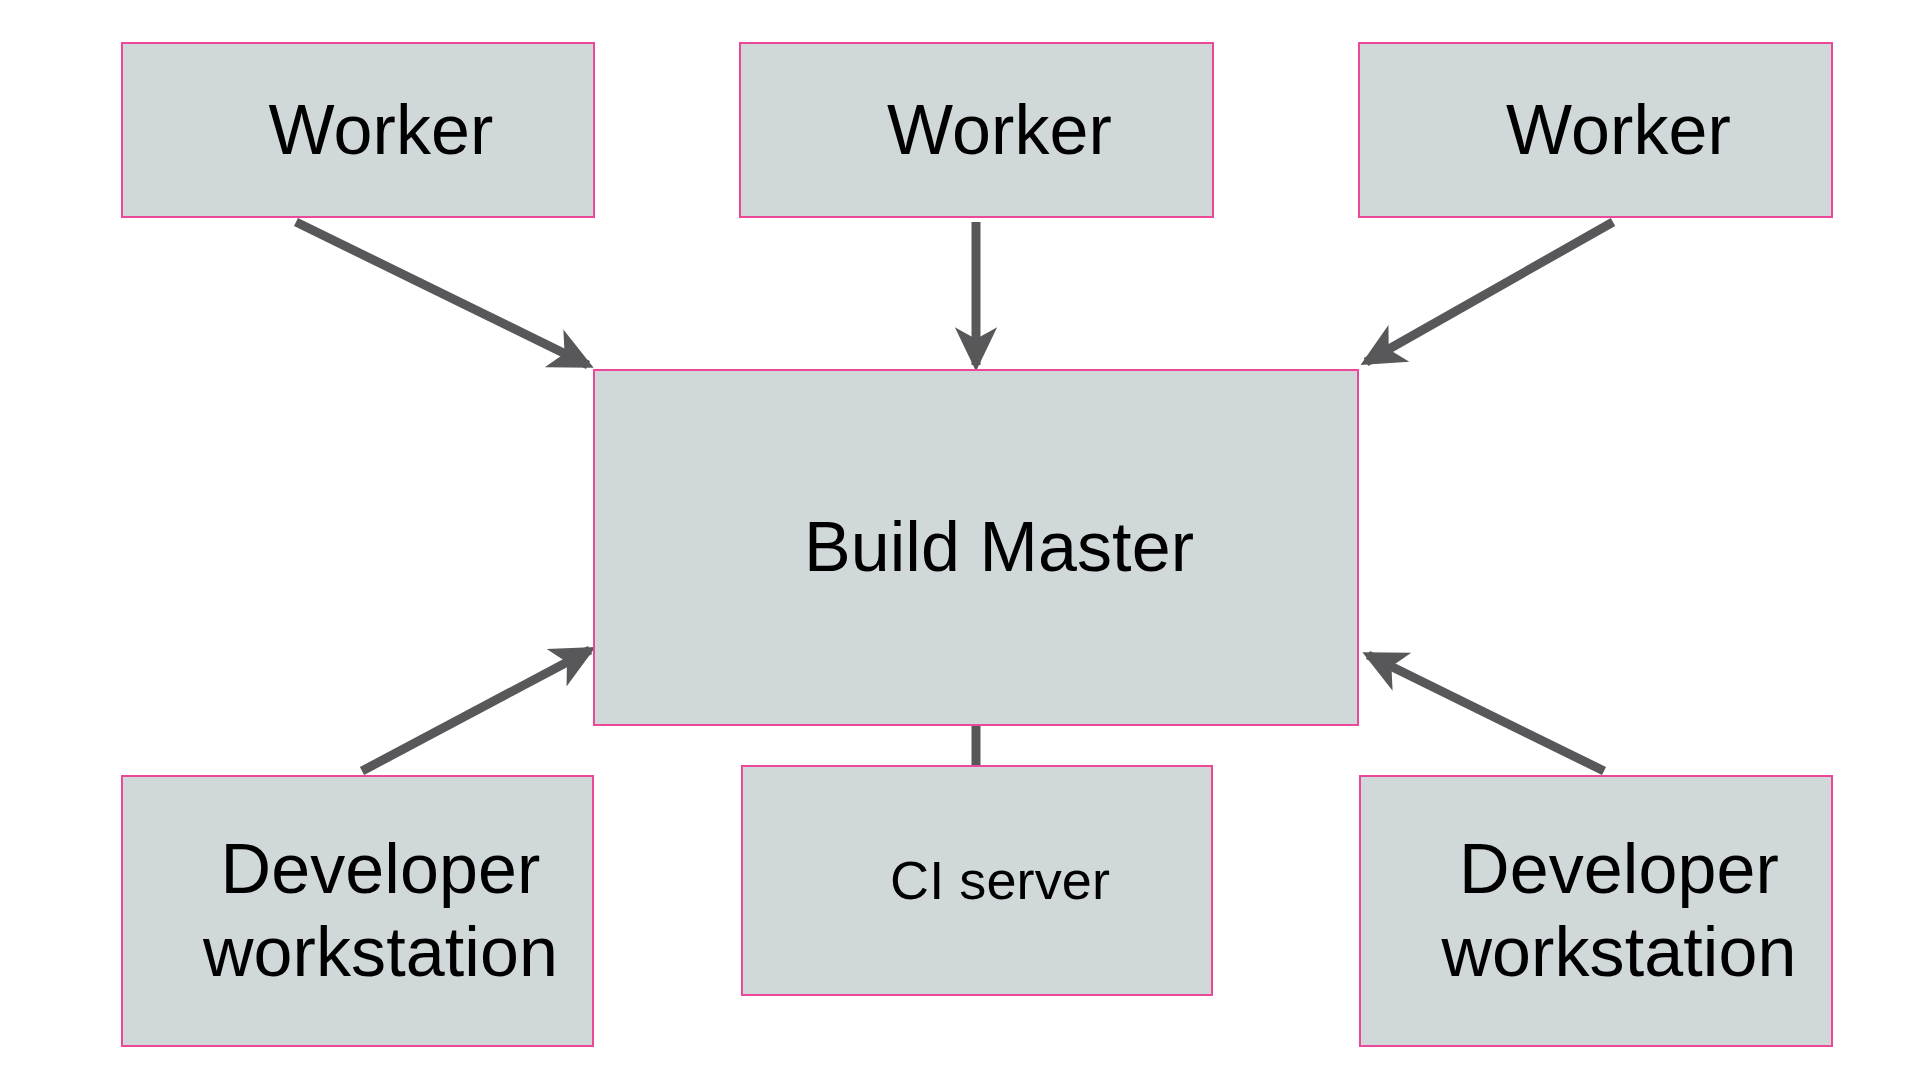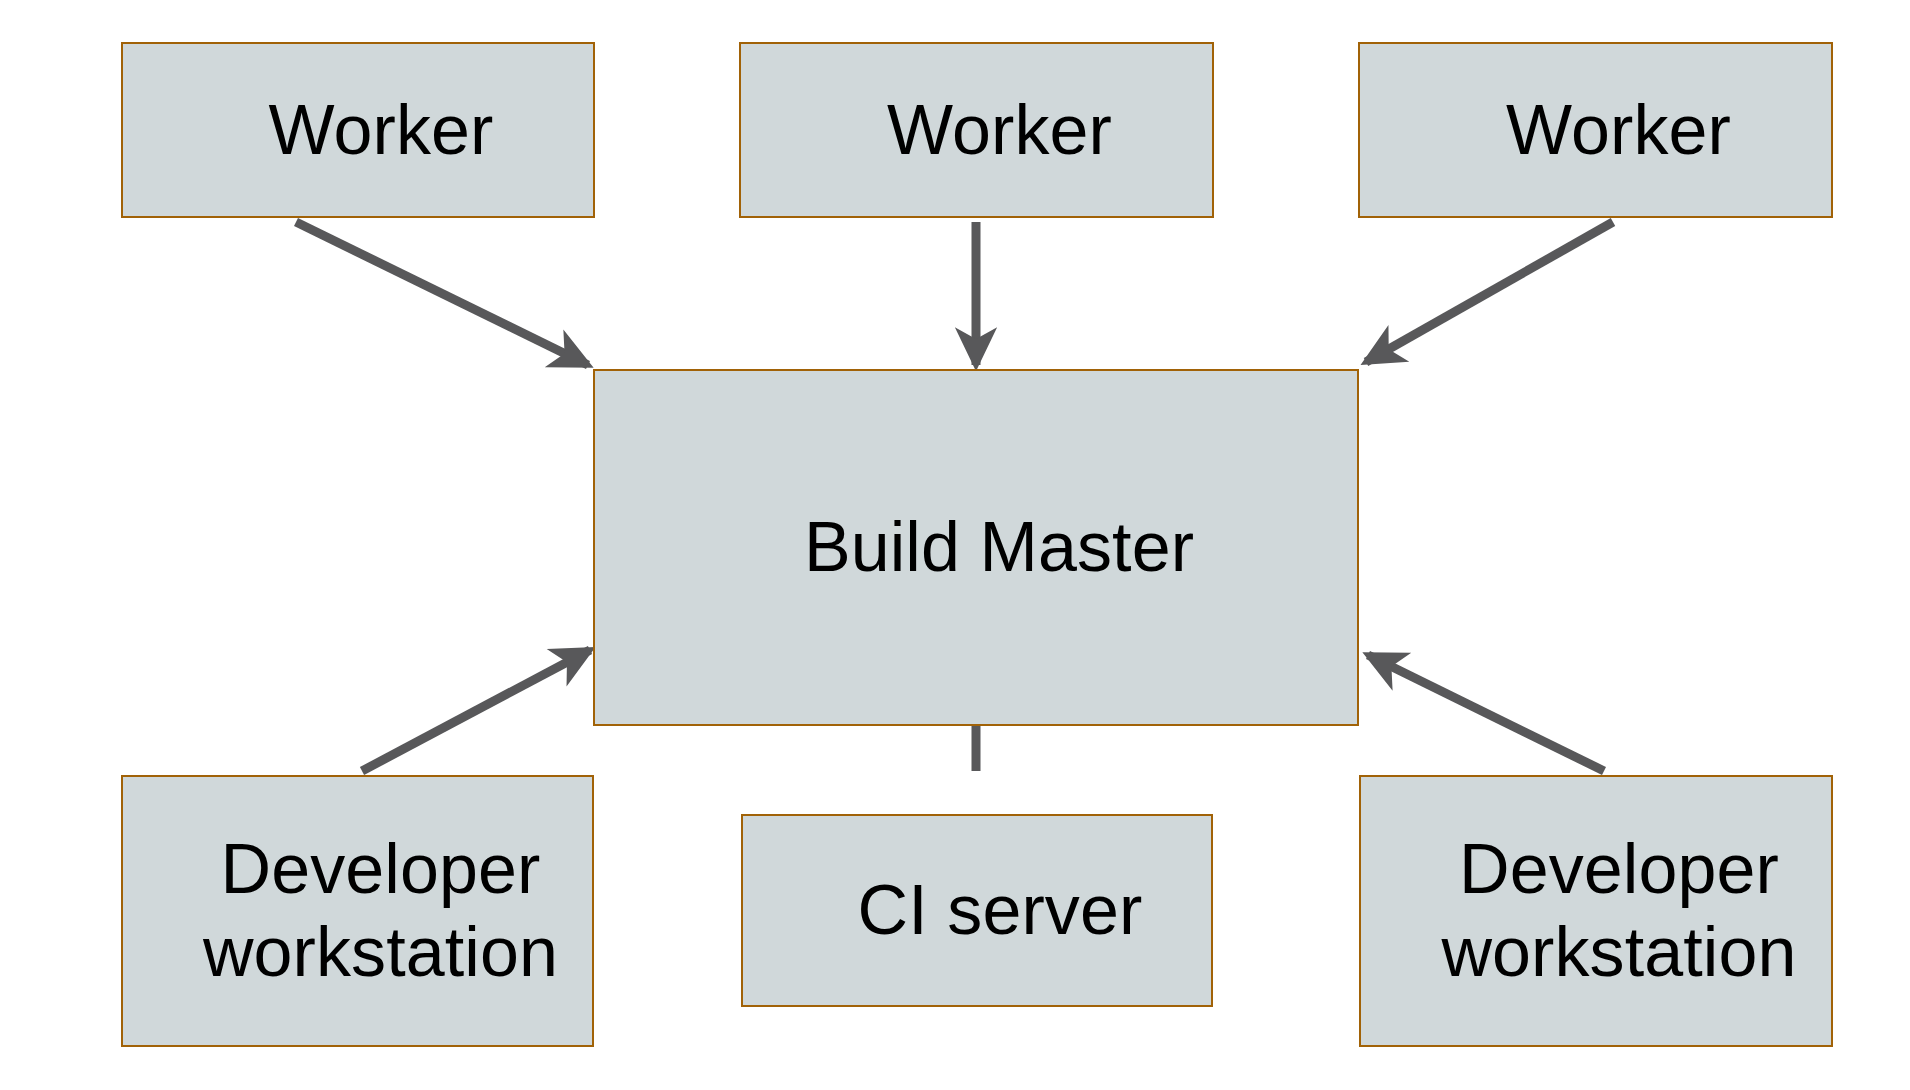--- a/index.html
+++ b/index.html
@@ -15,21 +15,21 @@
     position: relative;
     width: 1910px;
     height: 1090px;
     background: #ffffff;
     overflow: hidden;
   }
   .node {
     position: absolute;
     box-sizing: border-box;
     background: #d0d8da;
-    border: 2px solid #a16207;
+    border: 2px solid #ec4899;
     display: flex;
     align-items: center;
     justify-content: center;
     text-align: center;
     color: #000000;
     font-weight: 400;
     line-height: 1.18;
     letter-spacing: 0.1px;
     z-index: 2;
     padding-left: 46px;
@@ -40,21 +40,21 @@
     white-space: pre-line;
   }
   
   #worker-1 { left: 121px;  top: 42px;  width: 474px; height: 176px; font-size: 70px; }
   #worker-2 { left: 739px;  top: 42px;  width: 475px; height: 176px; font-size: 70px; }
   #worker-3 { left: 1358px; top: 42px;  width: 475px; height: 176px; font-size: 70px; }
   
   #build-master { left: 593px; top: 369px; width: 766px; height: 357px; font-size: 70px; }
   
   #dev-workstation-1 { left: 121px;  top: 775px; width: 473px; height: 272px; font-size: 70px; }
-  #ci-server         { left: 741px;  top: 814px; width: 472px; height: 193px; font-size: 70px; }
+  #ci-server         { left: 741px;  top: 765px; width: 472px; height: 231px; font-size: 54px; }
   #dev-workstation-2 { left: 1359px; top: 775px; width: 474px; height: 272px; font-size: 70px; }
 
   #edges {
     position: absolute;
     left: 0;
     top: 0;
     width: 1910px;
     height: 1090px;
     z-index: 1;
     pointer-events: none;

